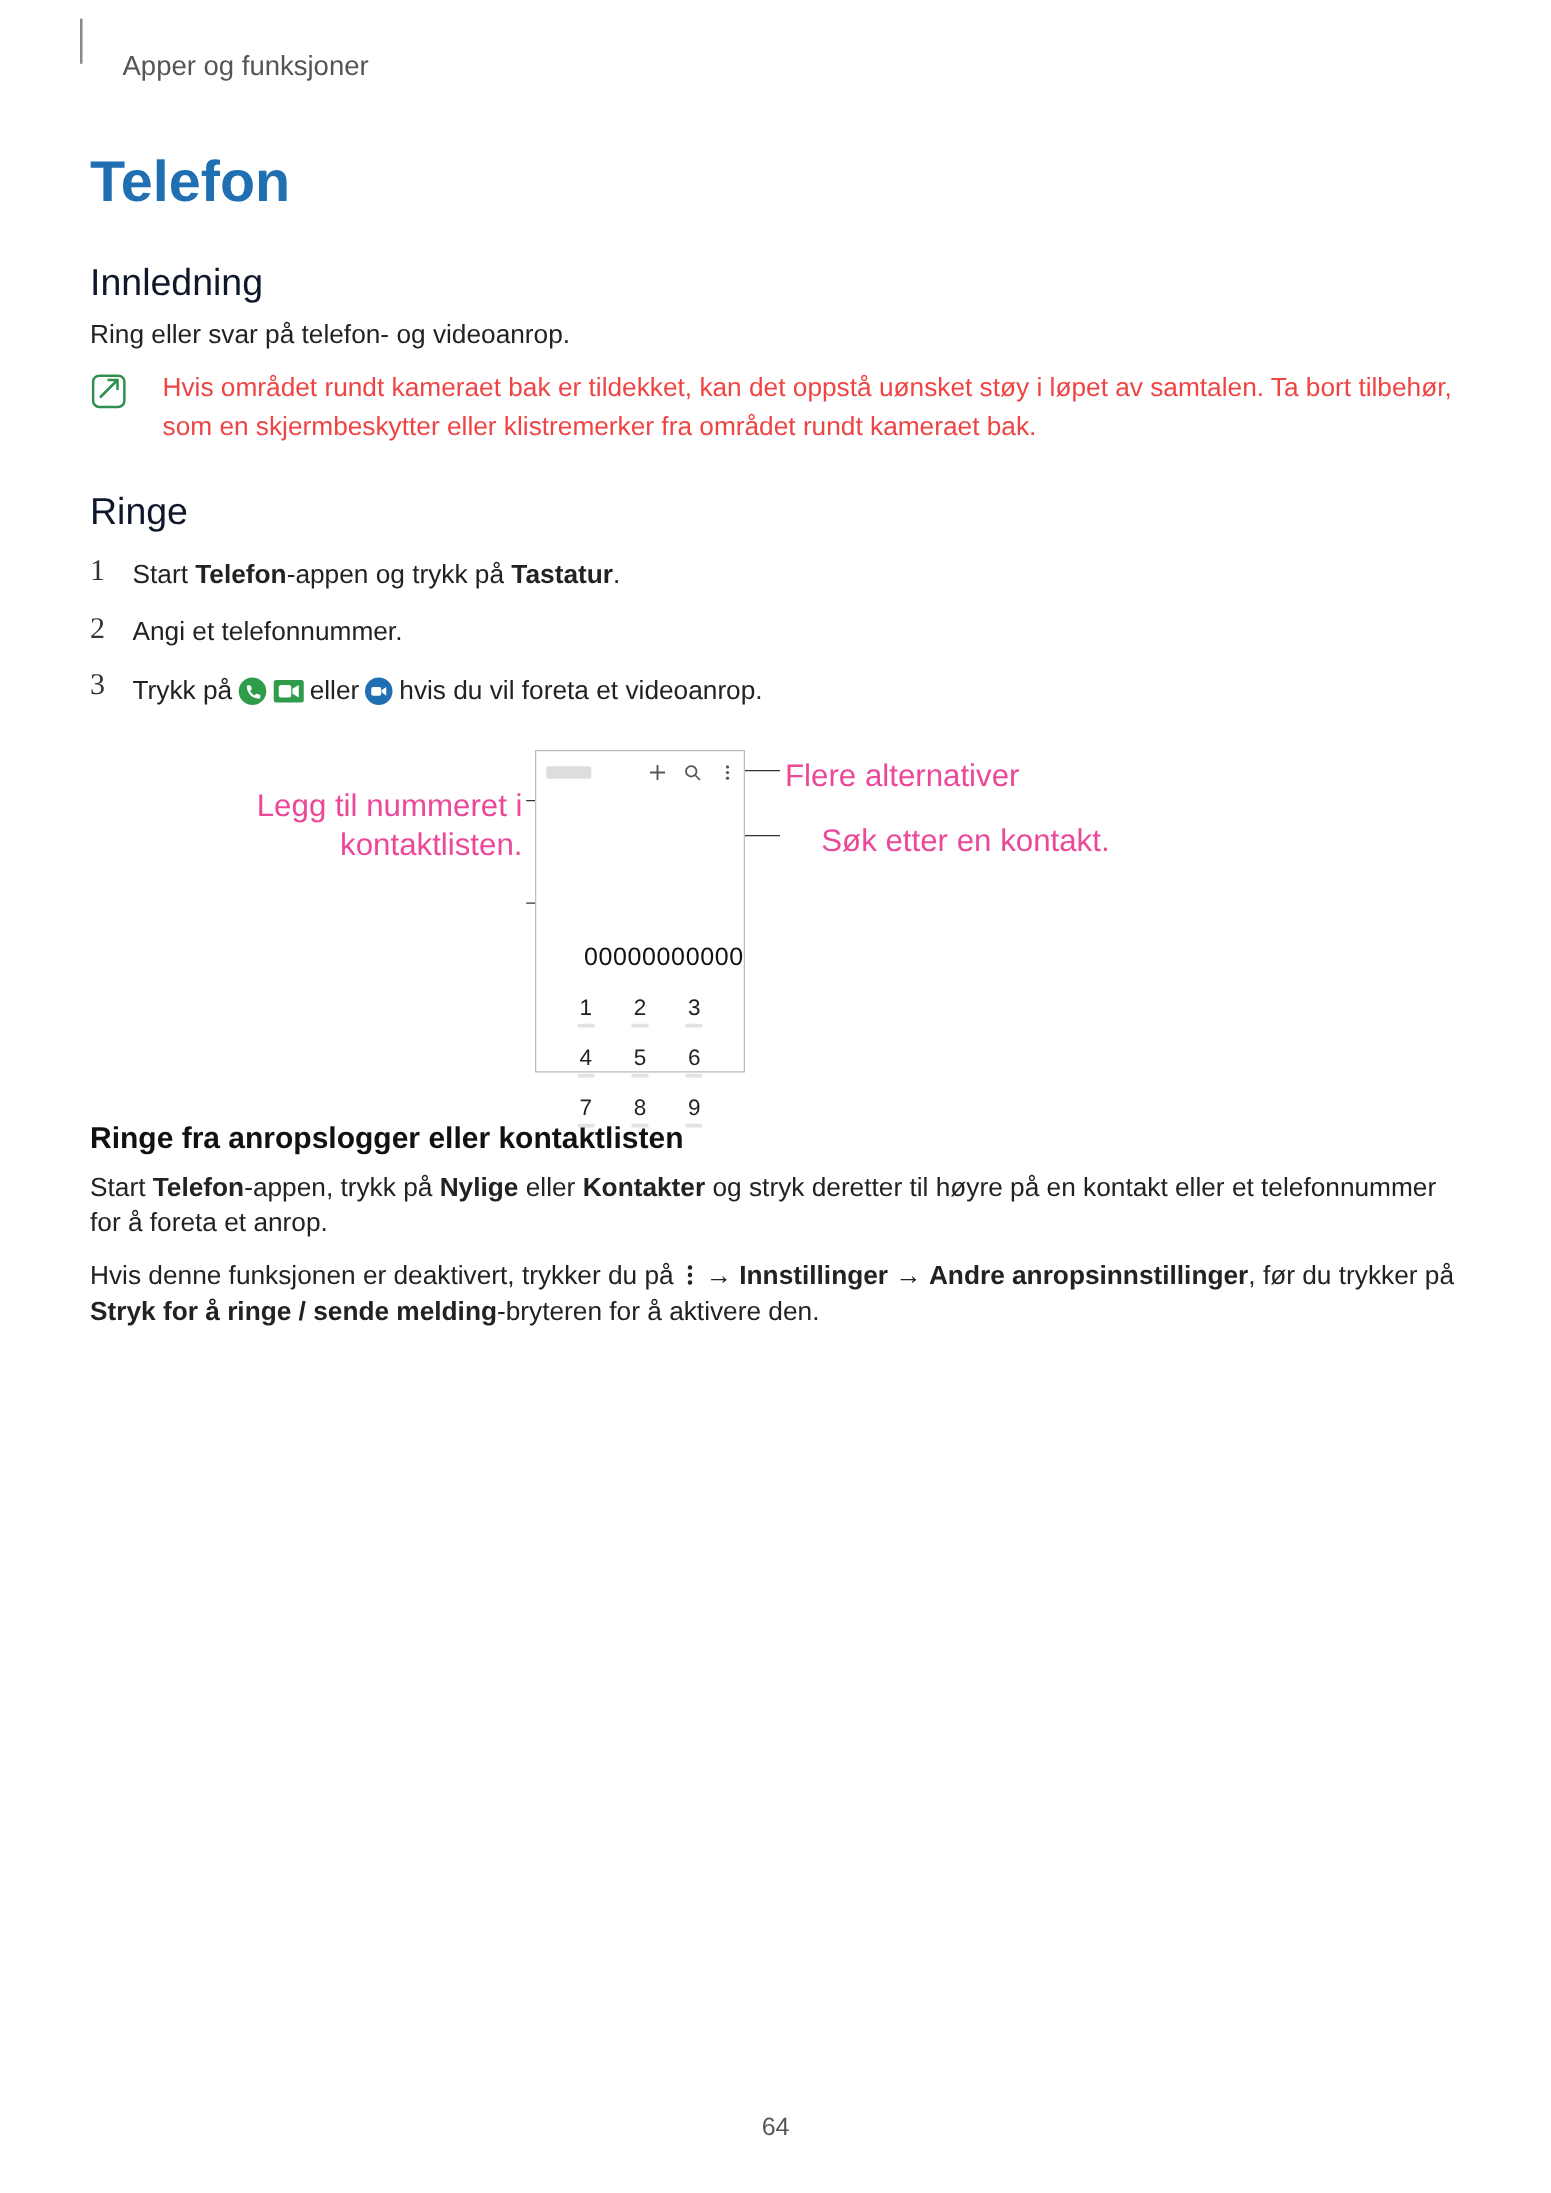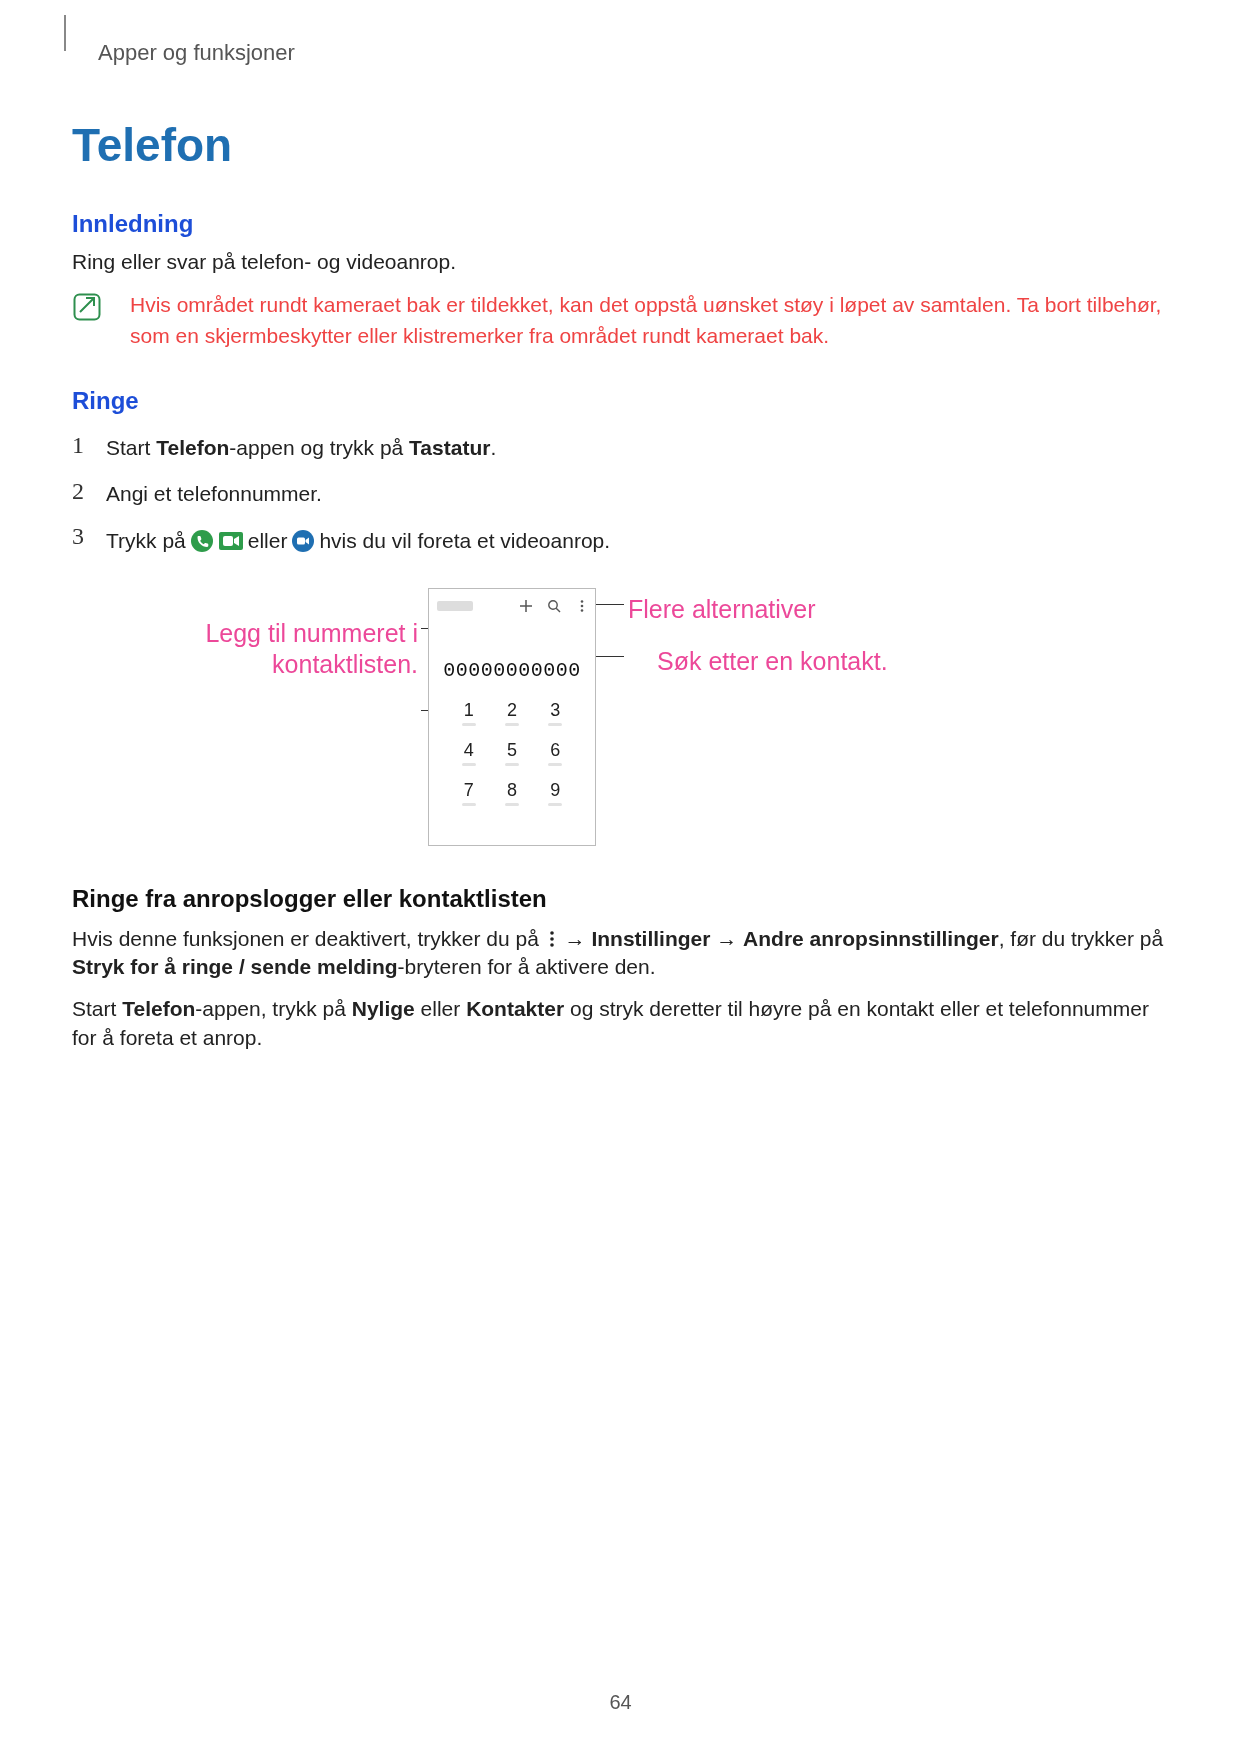--- a/index.html
+++ b/index.html
@@ -35,23 +35,23 @@
     position: relative;
     margin-top: 70px;
   }
   h1.title {
     font-size: 46px;
     font-weight: 700;
     color: #1f6fb2;
     margin: 0 0 38px 0;
   }
   h2.section {
-    font-size: 24px;
-    font-weight: 700;
-    color: #1d4ed8;
+    font-size: 30px;
+    font-weight: 400;
+    color: #0f172a;
     margin: 36px 0 10px 0;
   }
   p.body {
     font-size: 21px;
     line-height: 1.35;
     margin: 6px 0 14px 0;
     color: #222;
   }
   .note-row {
     display: flex;
@@ -162,26 +162,26 @@
     border-radius: 2px;
     margin-left: 2px;
   }
   .phone-top-icons {
     display: flex;
     gap: 14px;
     align-items: center;
     color: #444;
   }
   .phone-number {
-    text-align: center;
-    margin-top: 36px;
+    text-align: right;
+    margin-top: 120px;
     font-size: 20px;
     letter-spacing: 0.5px;
     color: #111;
-    font-family: Liberation Mono, monospace;
+    font-family: Liberation Sans, sans-serif;
   }
   .keypad {
     margin-top: 18px;
     display: grid;
     grid-template-columns: repeat(3, 1fr);
     row-gap: 14px;
     column-gap: 0px;
     padding: 0 18px;
   }
   .key {
@@ -336,29 +336,29 @@
           <div class="key">7</div>
           <div class="key">8</div>
           <div class="key">9</div>
         </div>
       </div>
     </div>
 
     <h3 class="subhead">Ringe fra anropslogger eller kontaktlisten</h3>
 
     <p class="body">
+      <span>Start </span><b>Telefon</b><span>-appen, trykk på </span><b>Nylige</b><span> eller </span><b>Kontakter</b><span> og stryk deretter til høyre på en kontakt eller et telefonnummer for å foreta et anrop.</span>
+    </p>
+
+    <p class="body">
       <span>Hvis denne funksjonen er deaktivert, trykker du på </span><span class="ic" style="vertical-align:-3px;">
         <svg width="14" height="20" viewBox="0 0 14 20">
             <circle cx="7" cy="4" r="1.8" fill="#222"></circle>
             <circle cx="7" cy="10" r="1.8" fill="#222"></circle>
             <circle cx="7" cy="16" r="1.8" fill="#222"></circle>
           </svg>
       </span><span> → </span><b>Innstillinger</b><span> → </span><b>Andre anropsinnstillinger</b><span>, før du trykker på </span><b>Stryk for å ringe / sende melding</b><span>-bryteren for å aktivere den.</span>
     </p>
 
-    <p class="body">
-      <span>Start </span><b>Telefon</b><span>-appen, trykk på </span><b>Nylige</b><span> eller </span><b>Kontakter</b><span> og stryk deretter til høyre på en kontakt eller et telefonnummer for å foreta et anrop.</span>
-    </p>
-
   </div>
 
   <div class="page-num">64</div>
 </div>
 
 </body></html>

